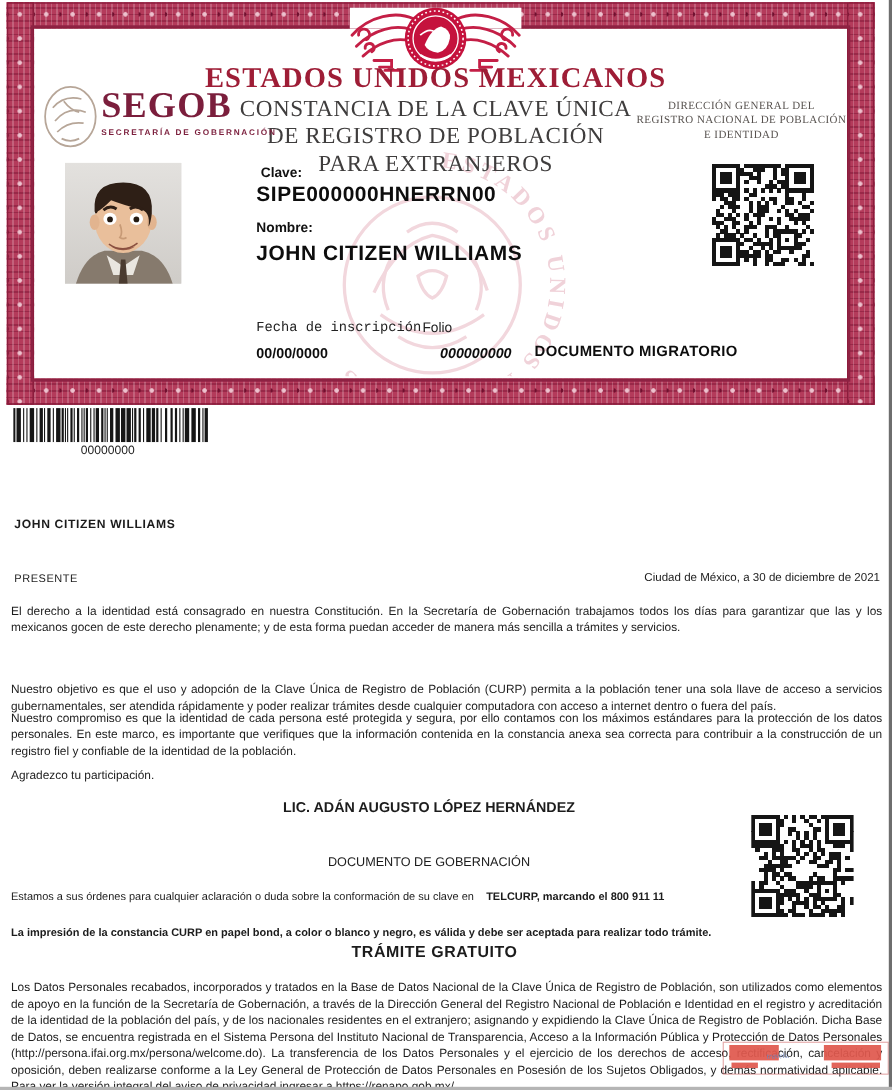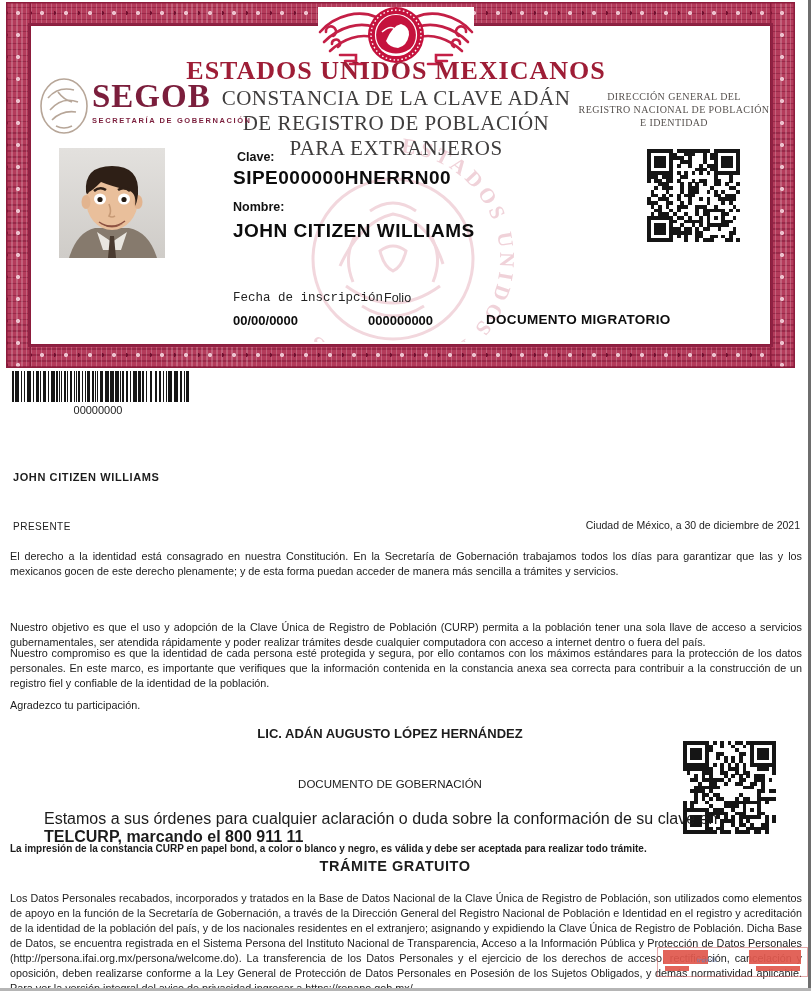--- a/index.html
+++ b/index.html
@@ -28,21 +28,21 @@
   .title-sub{font-variant:small-caps;font-size:21px;line-height:25px;color:#3f3d3d;text-align:center;letter-spacing:0.5px;}
   .dgrnpi{font-variant:small-caps;font-size:10px;line-height:13px;color:#57524f;text-align:center;letter-spacing:0.4px;}
   .segob-name{font-family:"Liberation Serif",serif;font-weight:bold;font-size:33px;color:#7b1e3c;letter-spacing:1px;line-height:33px;}
   .segob-sub{font-size:7.5px;font-weight:bold;color:#7b1e3c;letter-spacing:1.6px;margin-top:3px;}
   .fld-label{font-size:12.5px;font-weight:bold;color:#111;}
   .fld-label-lt{font-size:12.5px;color:#222;}
   .fld-value-big{font-size:19px;font-weight:bold;color:#0d0d0d;letter-spacing:0.5px;}
   .fld-value{font-size:13px;font-weight:bold;color:#0d0d0d;}
   .doc-type{font-size:13.5px;font-weight:bold;color:#0d0d0d;letter-spacing:0.3px;}
   .body-par{font-size:10.8px;line-height:15px;text-align:justify;color:#1c1c1c;}
-  .small-line{font-size:16px;color:#1c1c1c;margin-left:34px;}
+  .small-line{font-size:10px;color:#1c1c1c;}
   .bold{font-weight:bold;}
   .center{text-align:center;}
   .bc-label{font-size:11px;color:#1c1c1c;text-align:center;}
   .stamp-box{position:absolute;background:#e0584e;opacity:0.93;}
   .stamp-outline{position:absolute;border:1px solid rgba(205,95,95,0.55);}
   .stamp-text{position:absolute;font-family:"Liberation Serif",serif;font-style:italic;font-size:7px;color:#6f83b8;transform:rotate(-2deg);line-height:7px;}
   .edge-right{position:absolute;background:#6e6e6e;}
   .edge-bottom{position:absolute;background:#b5b5b5;}
 </style>
 </head>
@@ -102,21 +102,21 @@
       <circle cx="82" cy="33" r="25" fill="none" stroke="#ffffff" stroke-width="1.4" stroke-dasharray="1.6 2.4"></circle>
       <circle cx="82" cy="33" r="20.5" fill="none" stroke="#ffffff" stroke-width="1.2"></circle>
       <path d="M72,39 q6,-15 15,-17 q9,3 8,11 q-2,11 -11,13 q-9,-1 -12,-7 z" fill="#ffffff"></path>
       <path d="M68,30 q8,-7 13,-3" stroke="#ffffff" stroke-width="1.6" fill="none"></path>
       <path d="M68,48 q14,9 28,0" stroke="#ffffff" stroke-width="2" fill="none"></path>
     </svg>
   </div>
 
   <div class="abs serif title-main" style="left:150px;top:56px;width:492px;">ESTADOS UNIDOS MEXICANOS</div>
   <div class="abs serif title-sub" style="left:190px;top:86px;width:412px;">
-    <div>CONSTANCIA DE LA CLAVE ADÁN</div>
+    <div>CONSTANCIA DE LA CLAVE ÚNICA</div>
     <div>DE REGISTRO DE POBLACIÓN</div>
     <div>PARA EXTRANJEROS</div>
   </div>
 
   <div class="abs" style="left:38px;top:76px;width:52px;height:62px;">
     <svg width="52" height="62" viewBox="0 0 52 62">
       <g stroke="#b7a698" fill="none" stroke-width="1.6">
         <ellipse cx="26" cy="30" rx="23" ry="27"></ellipse>
         <path d="M10,22 q10,-12 26,-8"></path>
         <path d="M12,34 q12,-14 28,-8"></path>
@@ -167,21 +167,21 @@
   </div>
 
   <div class="abs fld-label" style="left:237px;top:150px;">Clave:</div>
   <div class="abs fld-value-big" style="left:233px;top:167px;">SIPE000000HNERRN00</div>
   <div class="abs fld-label" style="left:233px;top:200px;">Nombre:</div>
   <div class="abs fld-value-big" style="left:233px;top:220px;">JOHN CITIZEN WILLIAMS</div>
 
   <div class="abs fld-label-lt" style="left:233px;top:291px;font-family:Liberation Mono, monospace;">Fecha de inscripción</div>
   <div class="abs fld-label-lt" style="left:384px;top:291px;">Folio</div>
   <div class="abs fld-value" style="left:233px;top:313px;">00/00/0000</div>
-  <div class="abs fld-value" style="left:368px;top:313px;">000000000</div>
+  <div class="abs fld-value" style="left:400px;top:313px;font-style:italic;">000000000</div>
   <div class="abs doc-type" style="left:486px;top:312px;">DOCUMENTO MIGRATORIO</div>
 
   <svg class="abs" id="qr1" style="left:647px;top:149px;" width="93" height="93" viewBox="0 0 100 100" shape-rendering="crispEdges">
       <g fill="#151515">
         <rect x="0.00" y="0.00" width="4.05" height="4.05"></rect>
         <rect x="4.00" y="0.00" width="4.05" height="4.05"></rect>
         <rect x="8.00" y="0.00" width="4.05" height="4.05"></rect>
         <rect x="12.00" y="0.00" width="4.05" height="4.05"></rect>
         <rect x="16.00" y="0.00" width="4.05" height="4.05"></rect>
         <rect x="20.00" y="0.00" width="4.05" height="4.05"></rect>

